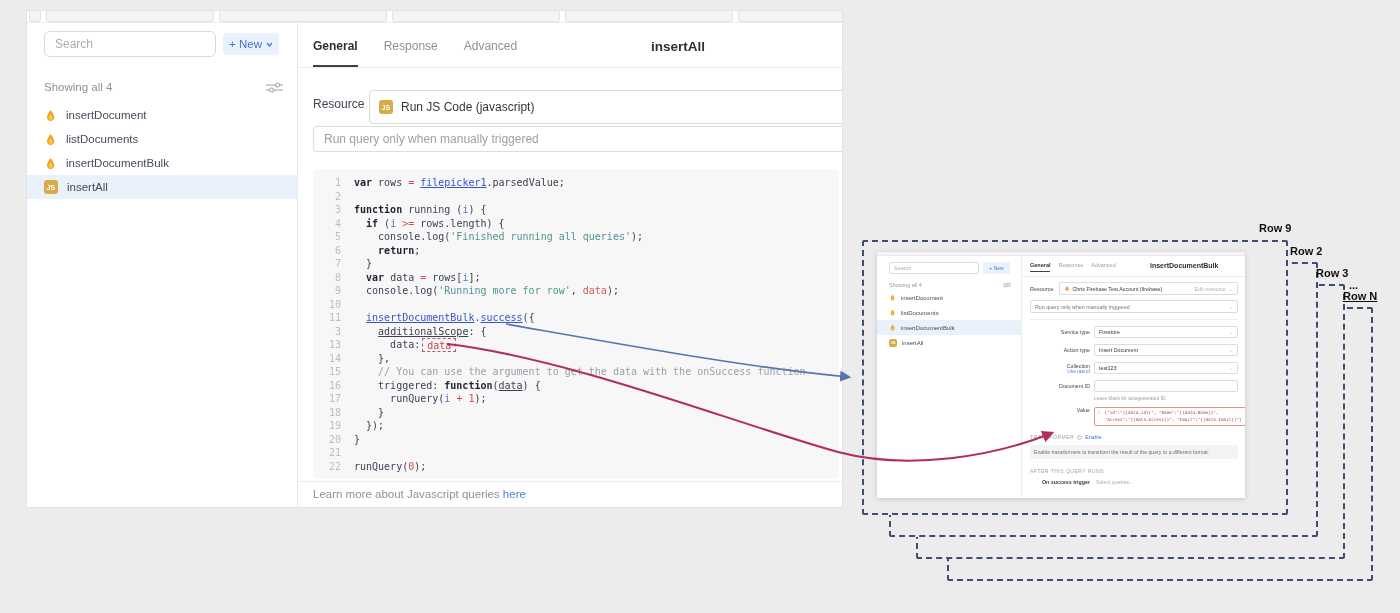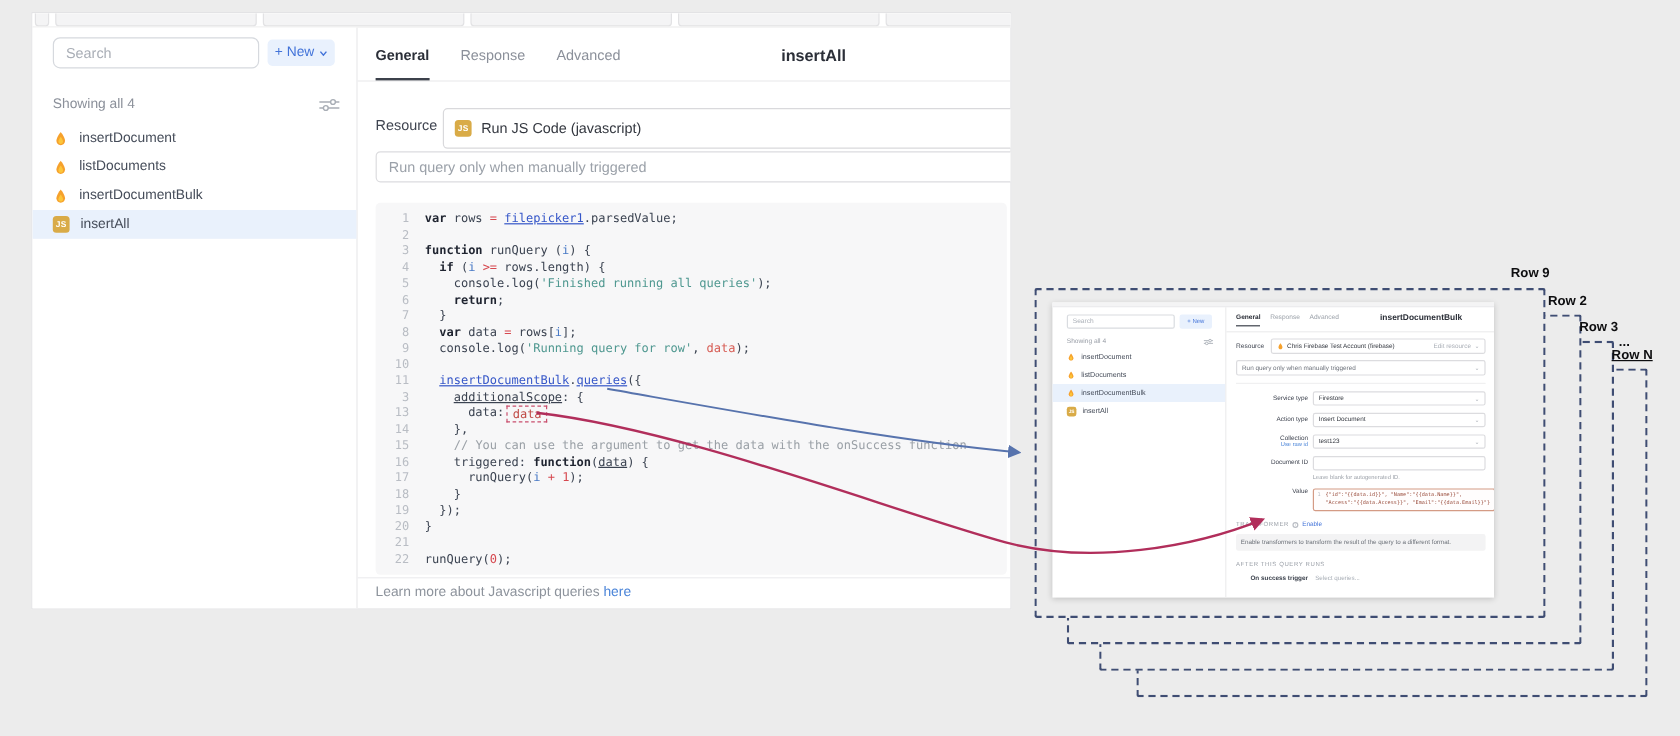--- a/index.html
+++ b/index.html
@@ -218,29 +218,29 @@
       <span class="js-badge">JS</span>
       <span>Run JS Code (javascript)</span>
     </div>
     <div class="trigger-select">
       <span>Run query only when manually triggered</span>
     </div>
 
     <div class="code-editor" id="code-editor">
         <div class="code-line"><span class="ln">1</span><span class="tok-kw">var</span><span class="tok-pl"> rows </span><span class="tok-op">=</span><span class="tok-pl"> </span><span class="tok-ref">filepicker1</span><span class="tok-pl">.parsedValue;</span></div>
         <div class="code-line"><span class="ln">2</span></div>
-        <div class="code-line"><span class="ln">3</span><span class="tok-kw">function</span><span class="tok-pl"> runQuery (</span><span class="tok-vb">i</span><span class="tok-pl">) {</span></div>
+        <div class="code-line"><span class="ln">3</span><span class="tok-kw">function</span><span class="tok-pl"> running (</span><span class="tok-vb">i</span><span class="tok-pl">) {</span></div>
         <div class="code-line"><span class="ln">4</span><span class="tok-pl">  </span><span class="tok-kw">if</span><span class="tok-pl"> (</span><span class="tok-vb">i</span><span class="tok-pl"> </span><span class="tok-op">&gt;=</span><span class="tok-pl"> rows.length) {</span></div>
         <div class="code-line"><span class="ln">5</span><span class="tok-pl">    console.log(</span><span class="tok-str">'Finished running all queries'</span><span class="tok-pl">);</span></div>
         <div class="code-line"><span class="ln">6</span><span class="tok-pl">    </span><span class="tok-kw">return</span><span class="tok-pl">;</span></div>
         <div class="code-line"><span class="ln">7</span><span class="tok-pl">  }</span></div>
         <div class="code-line"><span class="ln">8</span><span class="tok-pl">  </span><span class="tok-kw">var</span><span class="tok-pl"> data </span><span class="tok-op">=</span><span class="tok-pl"> rows[</span><span class="tok-vb">i</span><span class="tok-pl">];</span></div>
-        <div class="code-line"><span class="ln">9</span><span class="tok-pl">  console.log(</span><span class="tok-str">'Running query for row'</span><span class="tok-pl">, </span><span class="tok-arg">data</span><span class="tok-pl">);</span></div>
+        <div class="code-line"><span class="ln">9</span><span class="tok-pl">  console.log(</span><span class="tok-str">'Running more for row'</span><span class="tok-pl">, </span><span class="tok-arg">data</span><span class="tok-pl">);</span></div>
         <div class="code-line"><span class="ln">10</span></div>
-        <div class="code-line"><span class="ln">11</span><span class="tok-pl">  </span><span class="tok-ref">insertDocumentBulk</span><span class="tok-pl">.</span><span class="tok-ref">queries</span><span class="tok-pl">({</span></div>
+        <div class="code-line"><span class="ln">11</span><span class="tok-pl">  </span><span class="tok-ref">insertDocumentBulk</span><span class="tok-pl">.</span><span class="tok-ref">success</span><span class="tok-pl">({</span></div>
         <div class="code-line"><span class="ln">3</span><span class="tok-pl">    </span><span class="tok-und">additionalScope</span><span class="tok-pl">: {</span></div>
         <div class="code-line"><span class="ln">13</span><span class="tok-pl">      data:</span><span class="tok-boxed">data</span></div>
         <div class="code-line"><span class="ln">14</span><span class="tok-pl">    },</span></div>
         <div class="code-line"><span class="ln">15</span><span class="tok-pl">    </span><span class="tok-cm">// You can use the argument to get the data with the onSuccess function</span></div>
         <div class="code-line"><span class="ln">16</span><span class="tok-pl">    triggered: </span><span class="tok-kw">function</span><span class="tok-pl">(</span><span class="tok-und">data</span><span class="tok-pl">) {</span></div>
         <div class="code-line"><span class="ln">17</span><span class="tok-pl">      runQuery(</span><span class="tok-vb">i</span><span class="tok-pl"> </span><span class="tok-op">+</span><span class="tok-pl"> </span><span class="tok-num">1</span><span class="tok-pl">);</span></div>
         <div class="code-line"><span class="ln">18</span><span class="tok-pl">    }</span></div>
         <div class="code-line"><span class="ln">19</span><span class="tok-pl">  });</span></div>
         <div class="code-line"><span class="ln">20</span><span class="tok-pl">}</span></div>
         <div class="code-line"><span class="ln">21</span></div>

